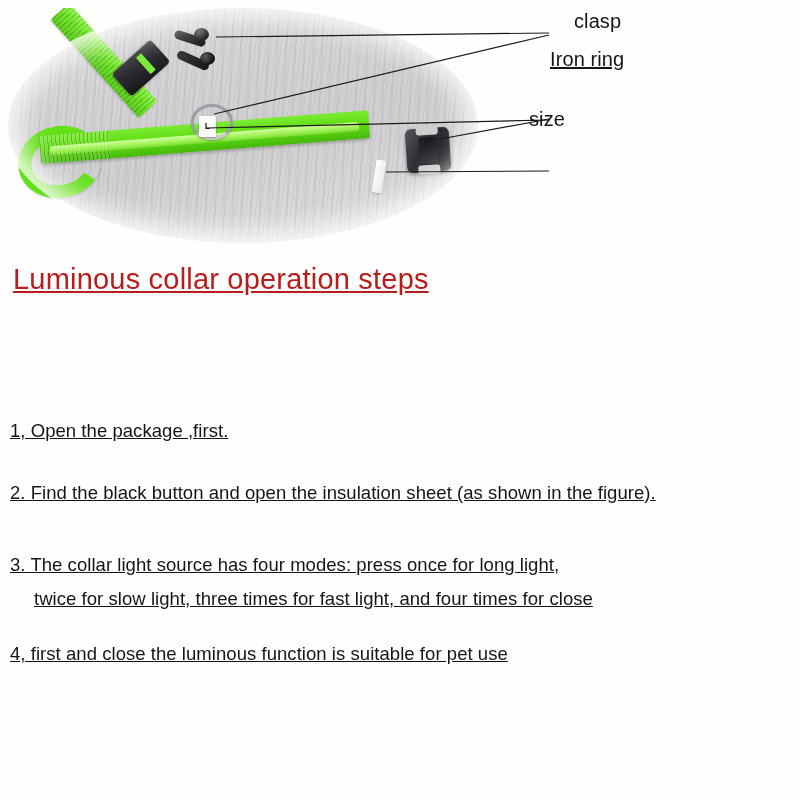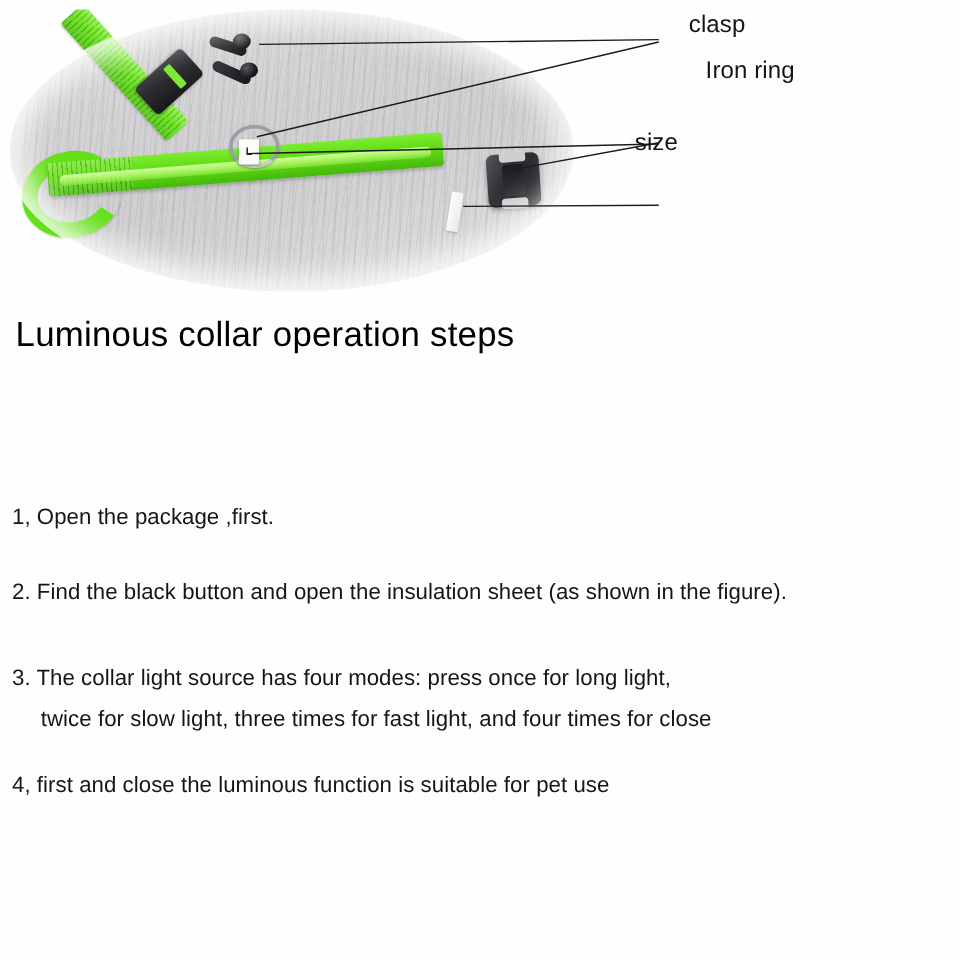--- a/index.html
+++ b/index.html
@@ -229,50 +229,52 @@
   
   .callout-label {
     position: absolute;
     font-family: "Liberation Sans", "DejaVu Sans", sans-serif;
     font-size: 20px;
     color: #141414;
     white-space: nowrap;
     letter-spacing: 0.1px;
   }
   #label-clasp      { left: 574px; top: 10px; }
-  #label-iron-ring  { left: 588px; top: 48px; }
+  #label-iron-ring  { left: 550px; top: 48px; text-decoration: underline; }
   #label-size       { left: 529px; top: 108px; }
   #label-insulating { left: 560px; top: 158px; }
 
   
   #section-heading {
     position: absolute;
     left: 13px;
     top: 263px;
     font-size: 29px;
-    color: #000000;
+    color: #b91c1c;
     font-family: "Liberation Sans", "DejaVu Sans", sans-serif;
     letter-spacing: 0.2px;
     white-space: nowrap;
+    text-decoration: underline;
   }
 
   
   #steps-list {
     position: absolute;
     left: 10px;
     top: 415px;
     width: 780px;
   }
   .step-line {
     position: absolute;
     font-size: 18.5px;
     color: #151515;
     font-family: "Liberation Sans", "DejaVu Sans", sans-serif;
     white-space: nowrap;
     letter-spacing: 0.05px;
+    text-decoration: underline;
   }
   #step-1       { left: 0px;  top: 5px; }
   #step-2       { left: 0px;  top: 67px; }
   #step-3       { left: 0px;  top: 139px; }
   #step-3-cont  { left: 24px; top: 173px; text-align: center; }
   #step-4       { left: 0px;  top: 228px; }
 </style>
 </head>
 <body>
 

